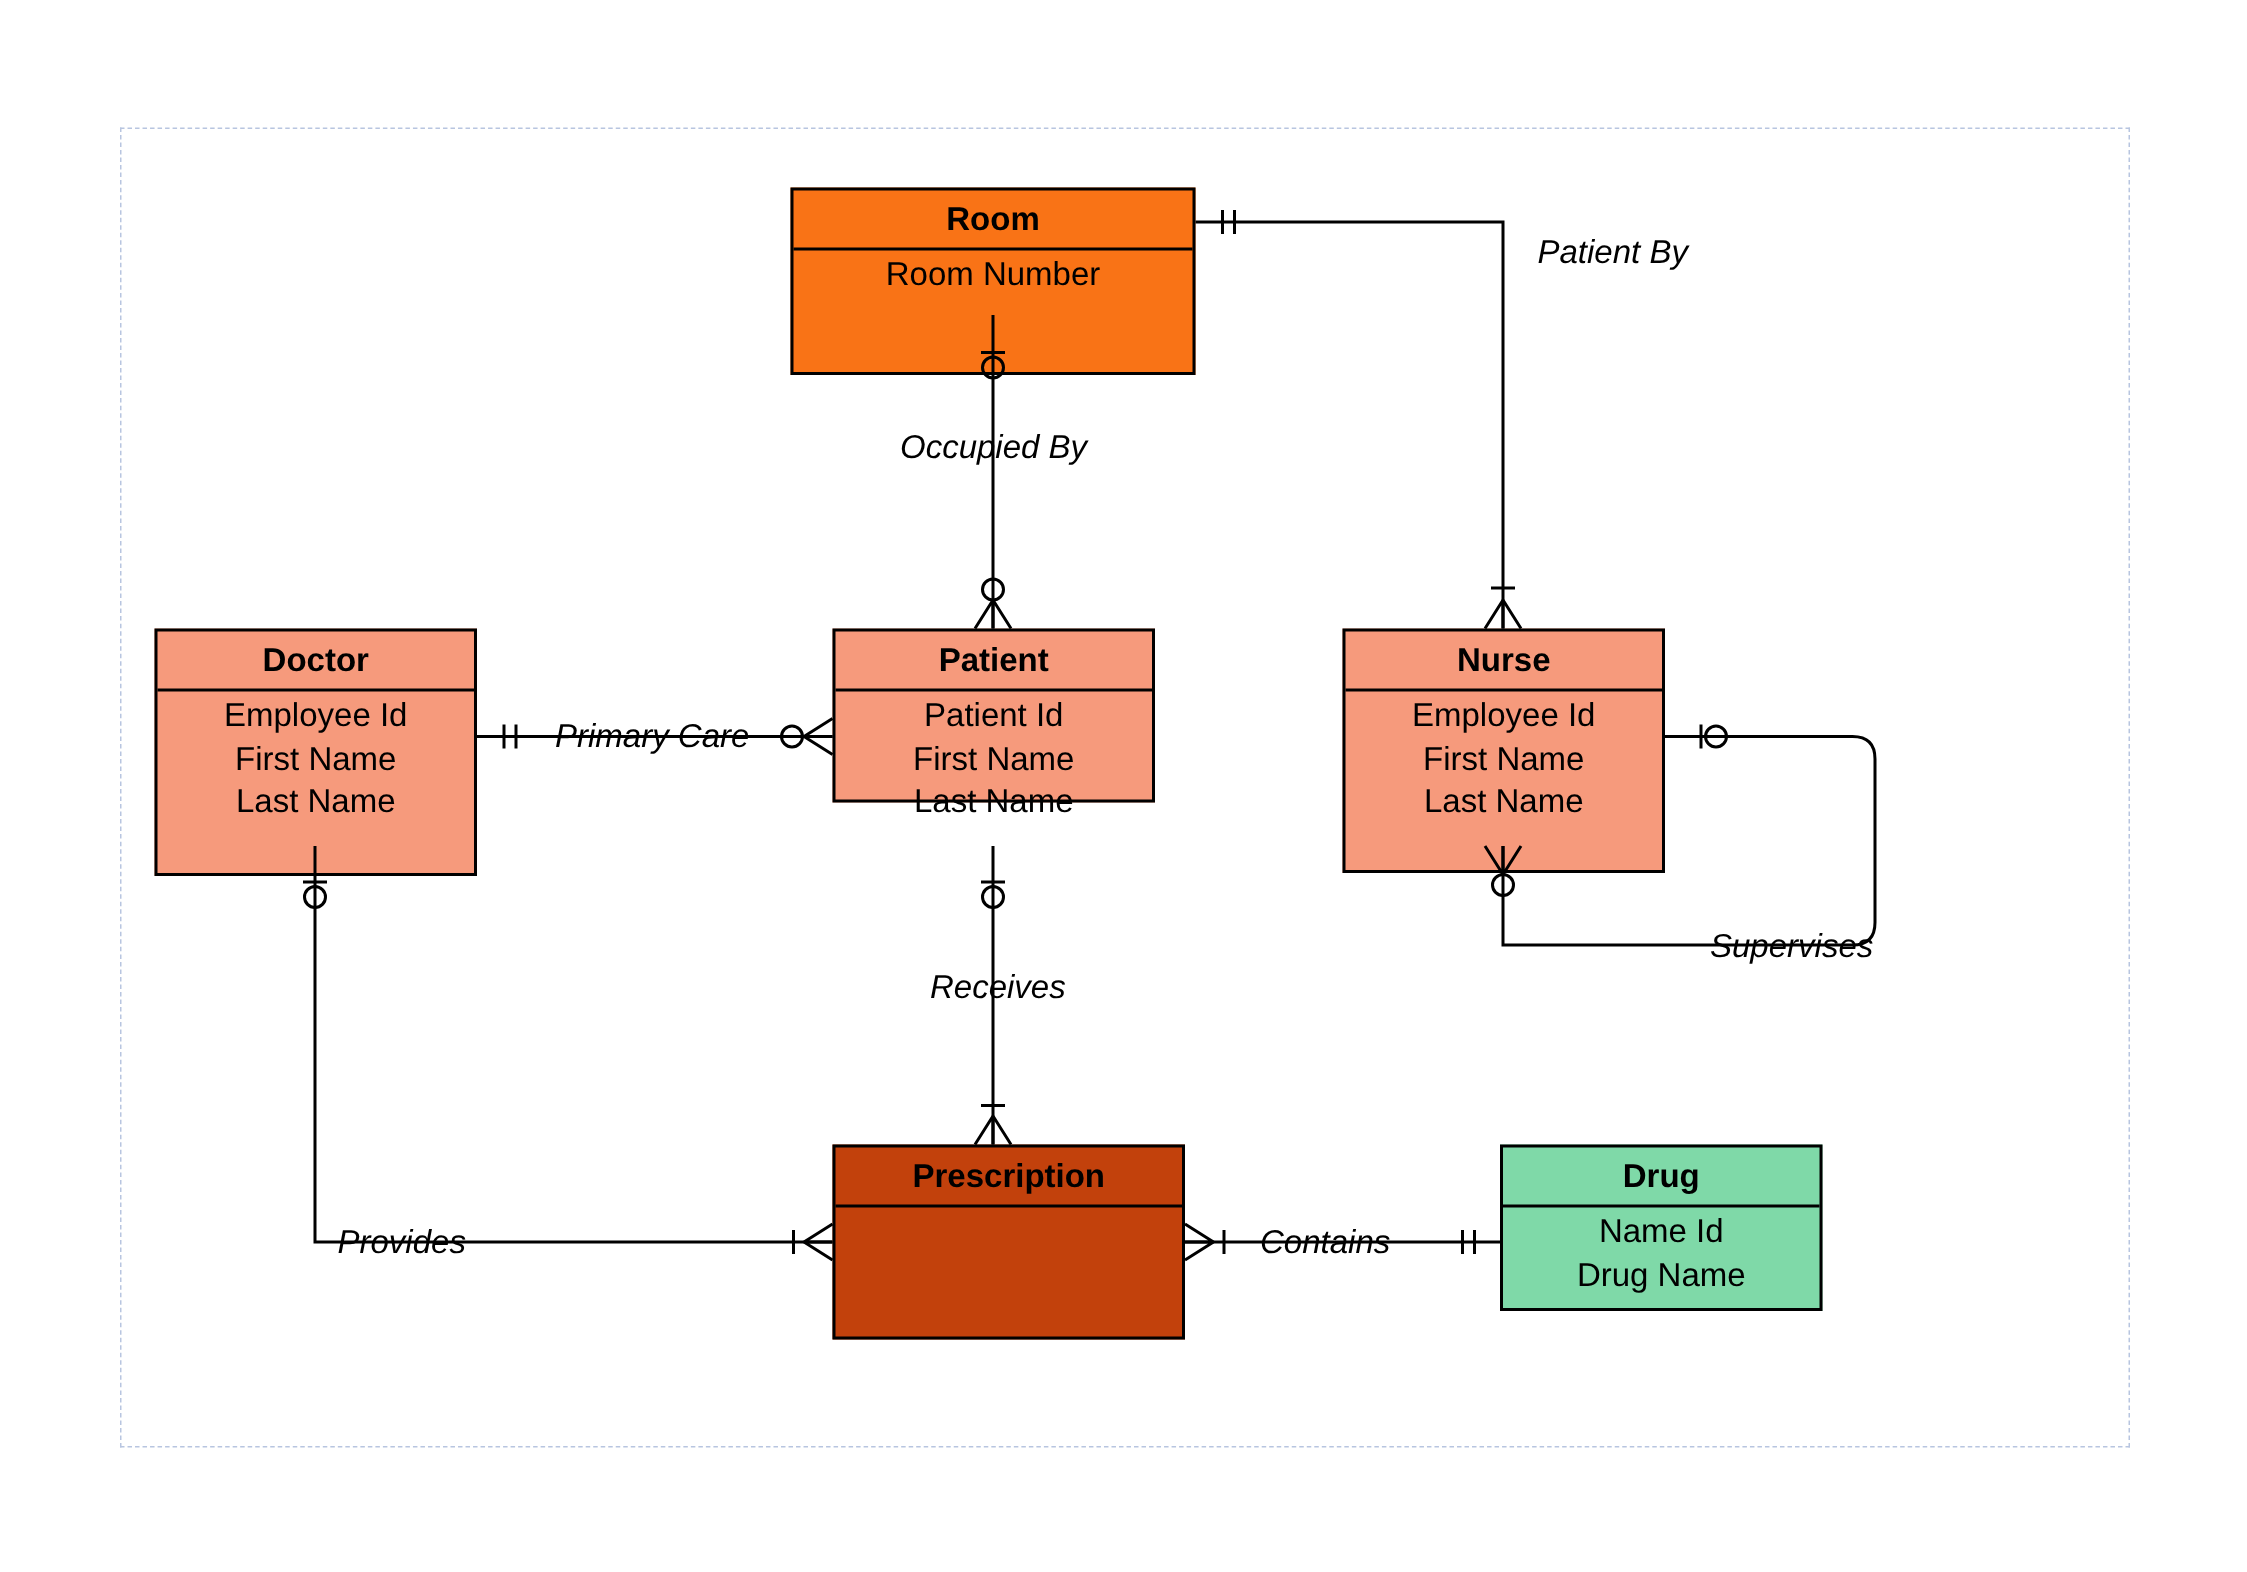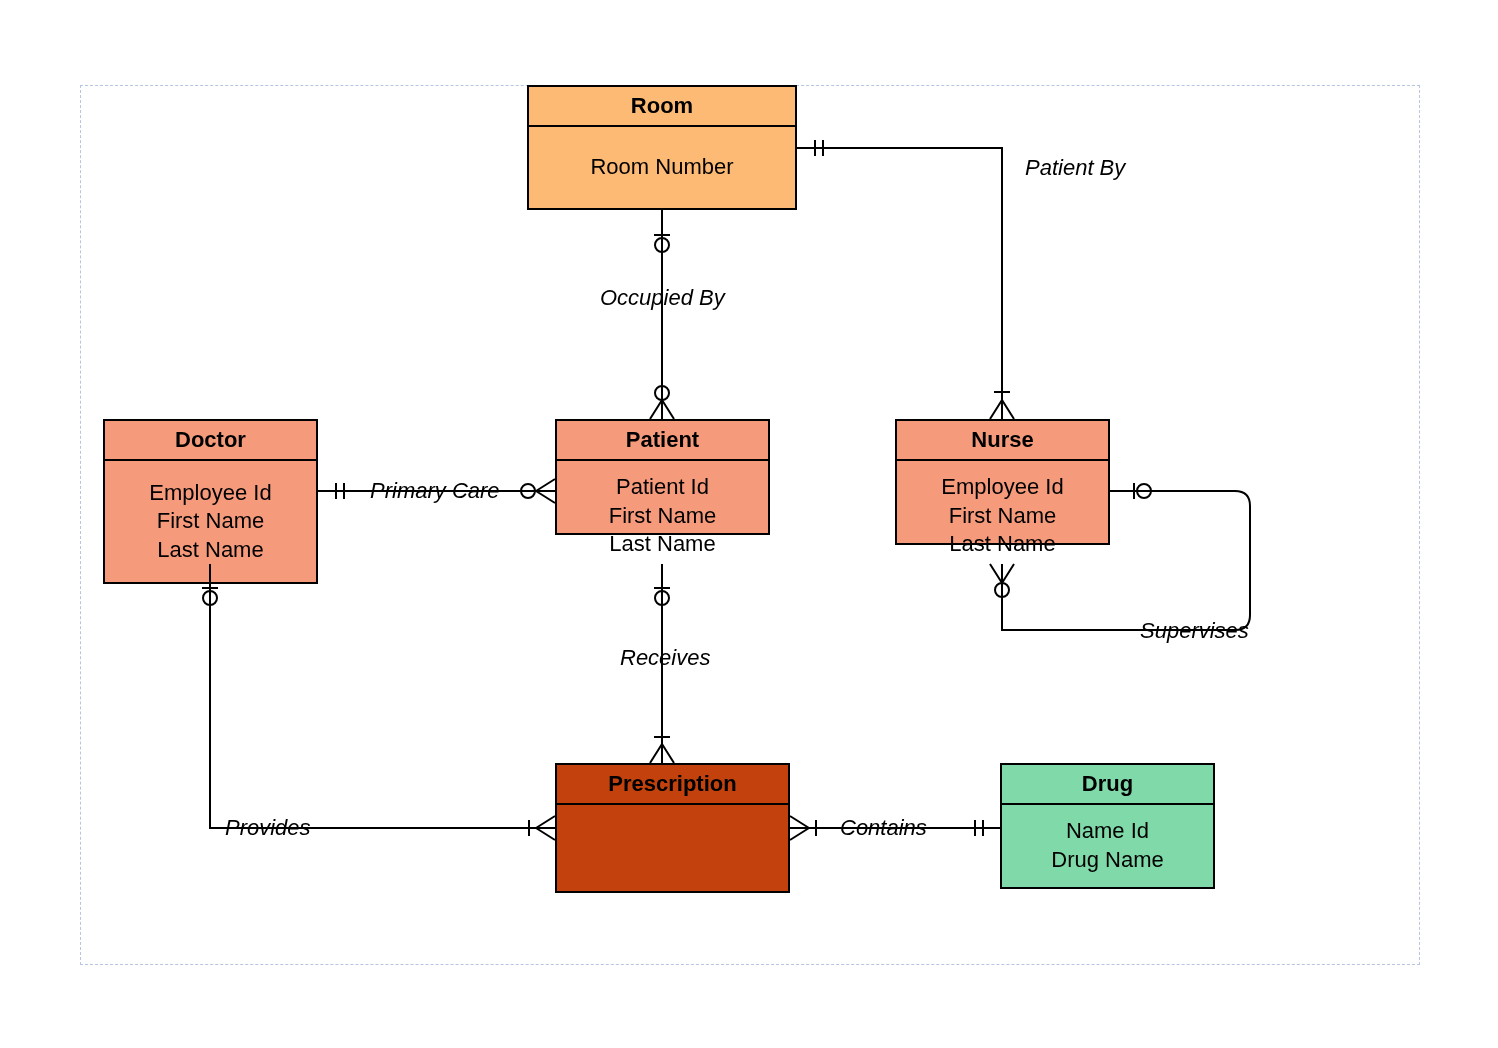--- a/index.html
+++ b/index.html
@@ -28,28 +28,28 @@
     font-size: 22px;
   }
   .entity .title {
     border-bottom: 2px solid #000;
     text-align: center;
     font-weight: bold;
     padding: 6px 10px;
   }
   .entity .attrs {
     text-align: center;
-    padding: 12px 10px;
+    padding: 2px 10px;
     flex: 1;
     display: flex;
     flex-direction: column;
-    justify-content: center;
+    justify-content: flex-start;
   }
   .entity .attrs div { line-height: 1.3; }
-  .blue  { background: #fdba74; }
+  .blue  { background: #f97316; margin-top: 40px; }
   .salmon{ background: #f69a7c; }
   .yellow{ background: #c2410c; }
   .green { background: #7fd9a8; }
   .rel-label {
     position: absolute;
     font-style: italic;
     font-size: 22px;
     color: #000;
     white-space: nowrap;
   }
@@ -89,34 +89,34 @@
 
 <div class="entity salmon" style="left:555px; top:419px; width:215px; height:116px;">
   <div class="title">Patient</div>
   <div class="attrs">
     <div>Patient Id</div>
     <div>First Name</div>
     <div>Last Name</div>
   </div>
 </div>
 
-<div class="entity salmon" style="left:895px; top:419px; width:215px; height:126px;">
+<div class="entity salmon" style="left:895px; top:419px; width:215px; height:163px;">
   <div class="title">Nurse</div>
   <div class="attrs">
     <div>Employee Id</div>
     <div>First Name</div>
     <div>Last Name</div>
   </div>
 </div>
 
 <div class="entity yellow" style="left:555px; top:763px; width:235px; height:130px;">
   <div class="title">Prescription</div>
 </div>
 
-<div class="entity green" style="left:1000px; top:763px; width:215px; height:126px;">
+<div class="entity green" style="left:1000px; top:763px; width:215px; height:111px;">
   <div class="title">Drug</div>
   <div class="attrs">
     <div>Name Id</div>
     <div>Drug Name</div>
   </div>
 </div>
 
 <div class="rel-label" style="left:600px; top:285px;text-align:right;">Occupied By</div>
 <div class="rel-label" style="left:1025px; top:155px;">Patient By</div>
 <div class="rel-label" style="left:370px; top:478px;">Primary Care</div>

